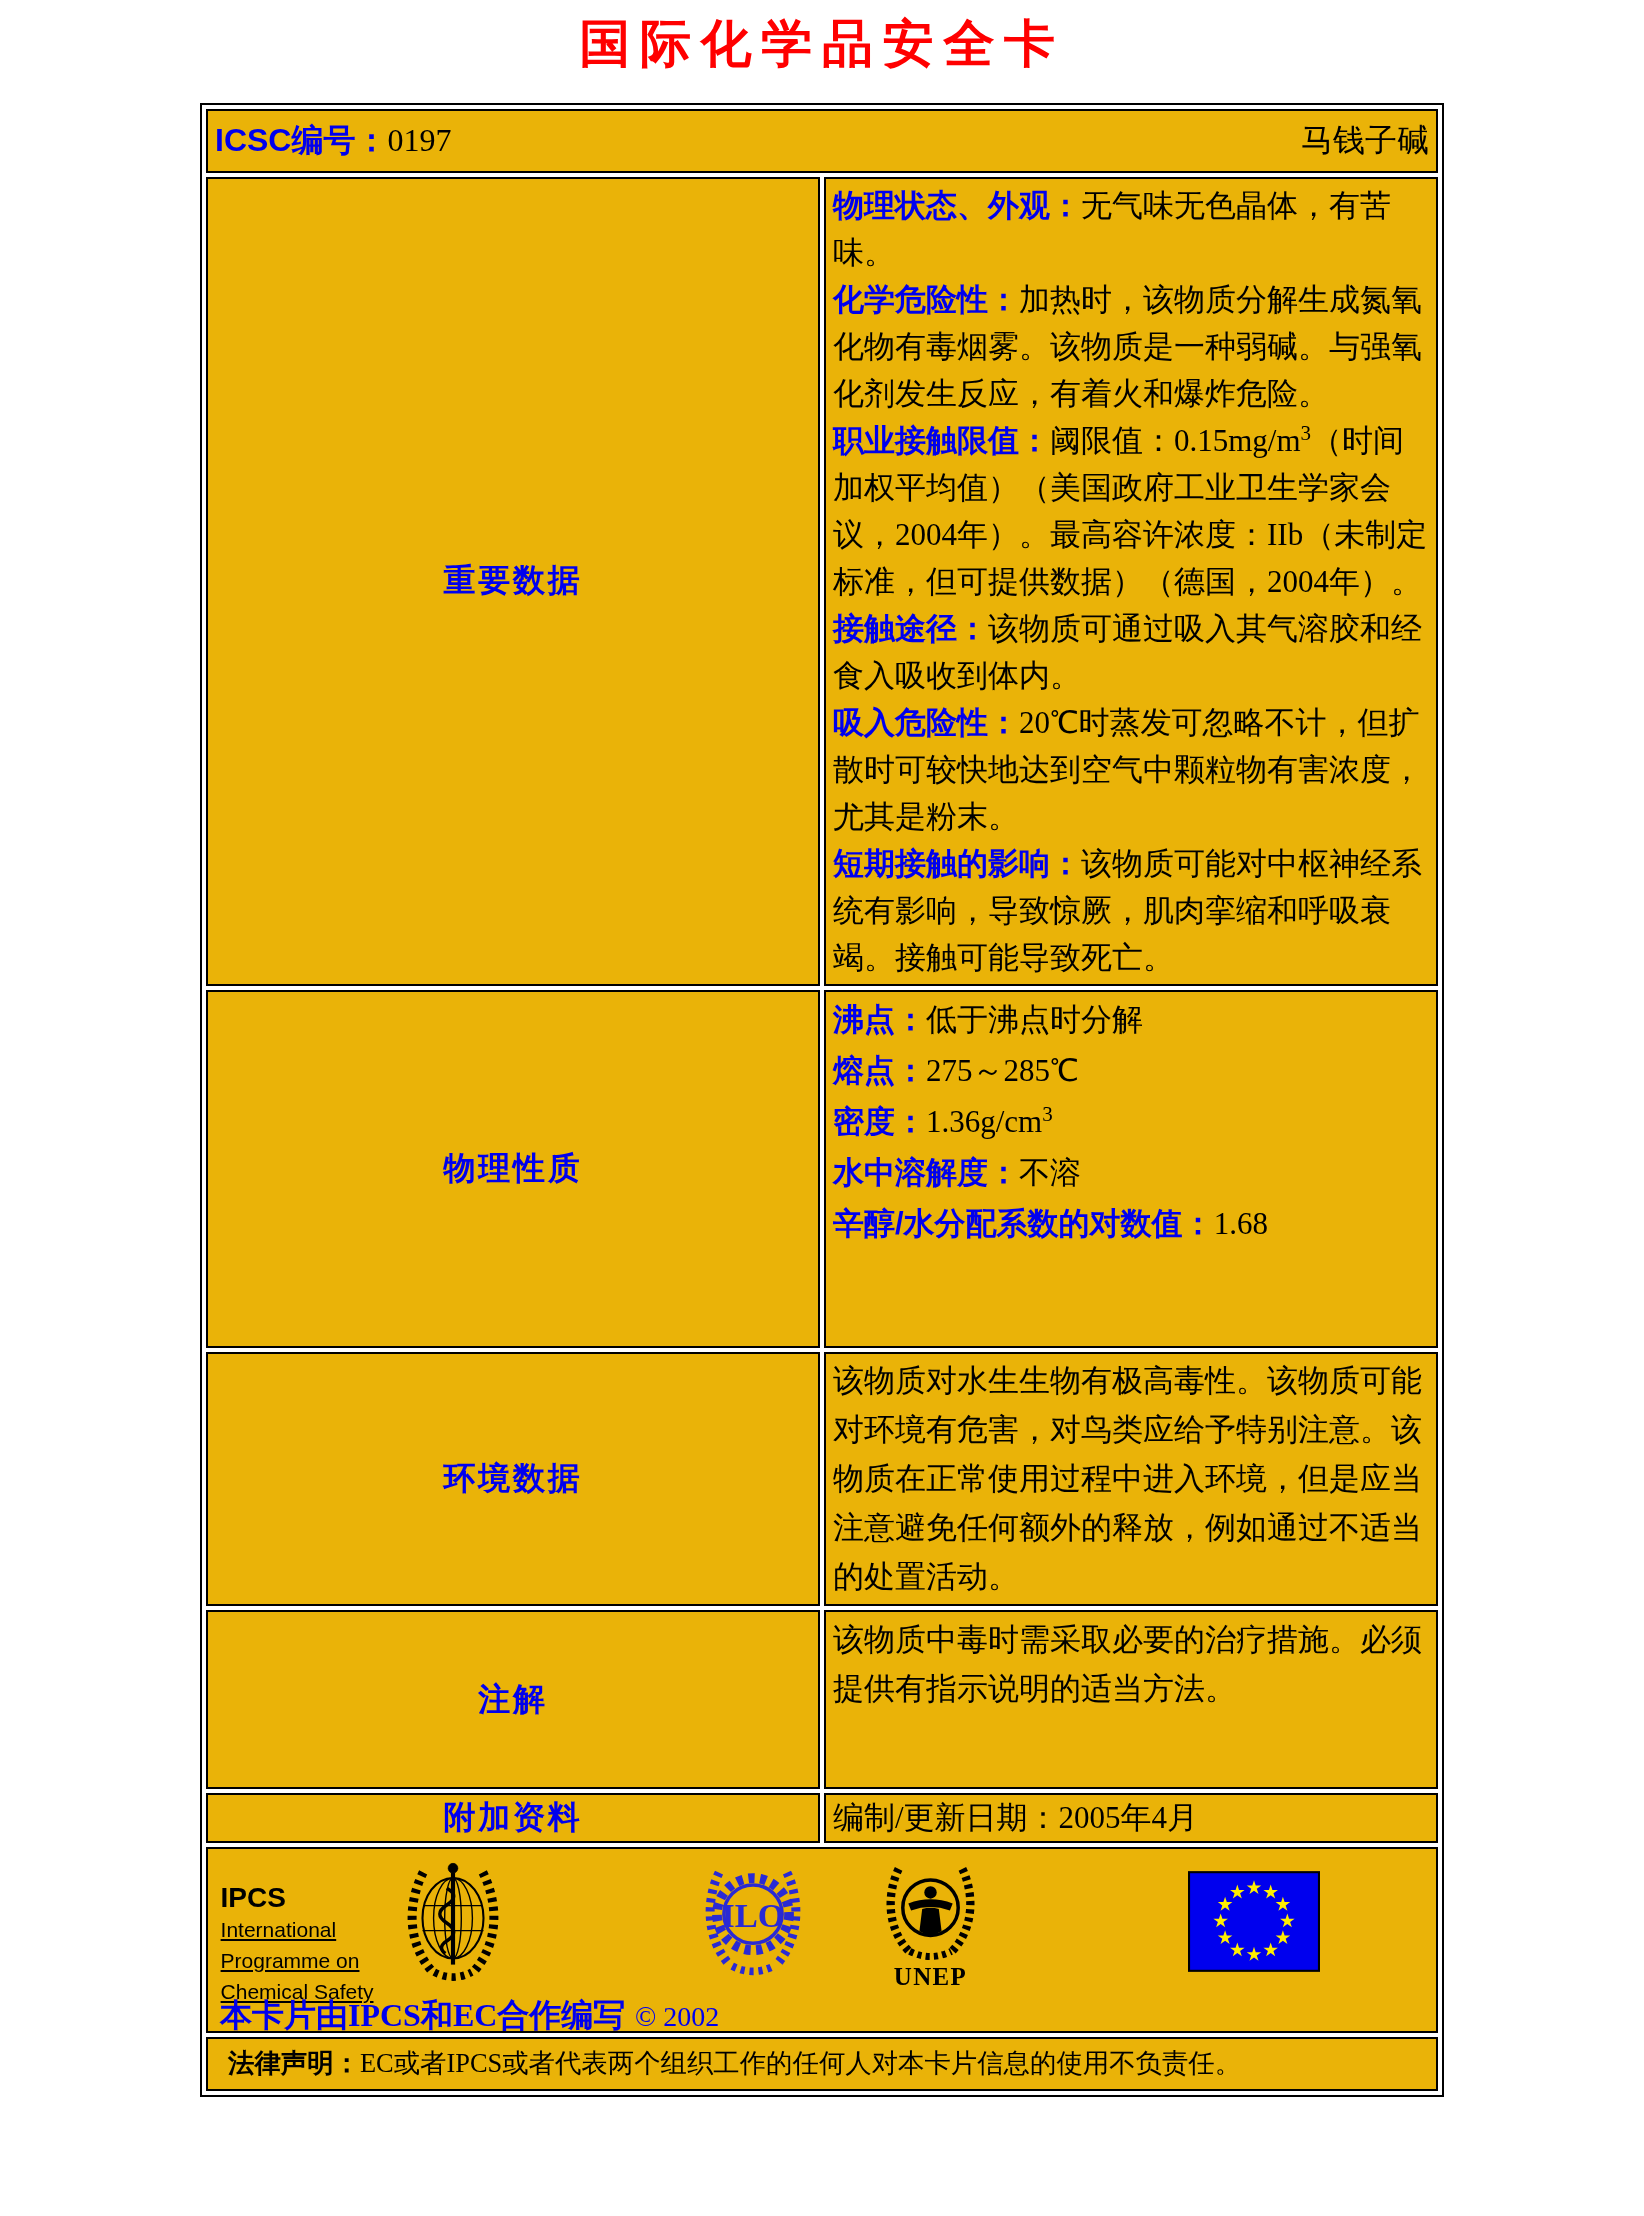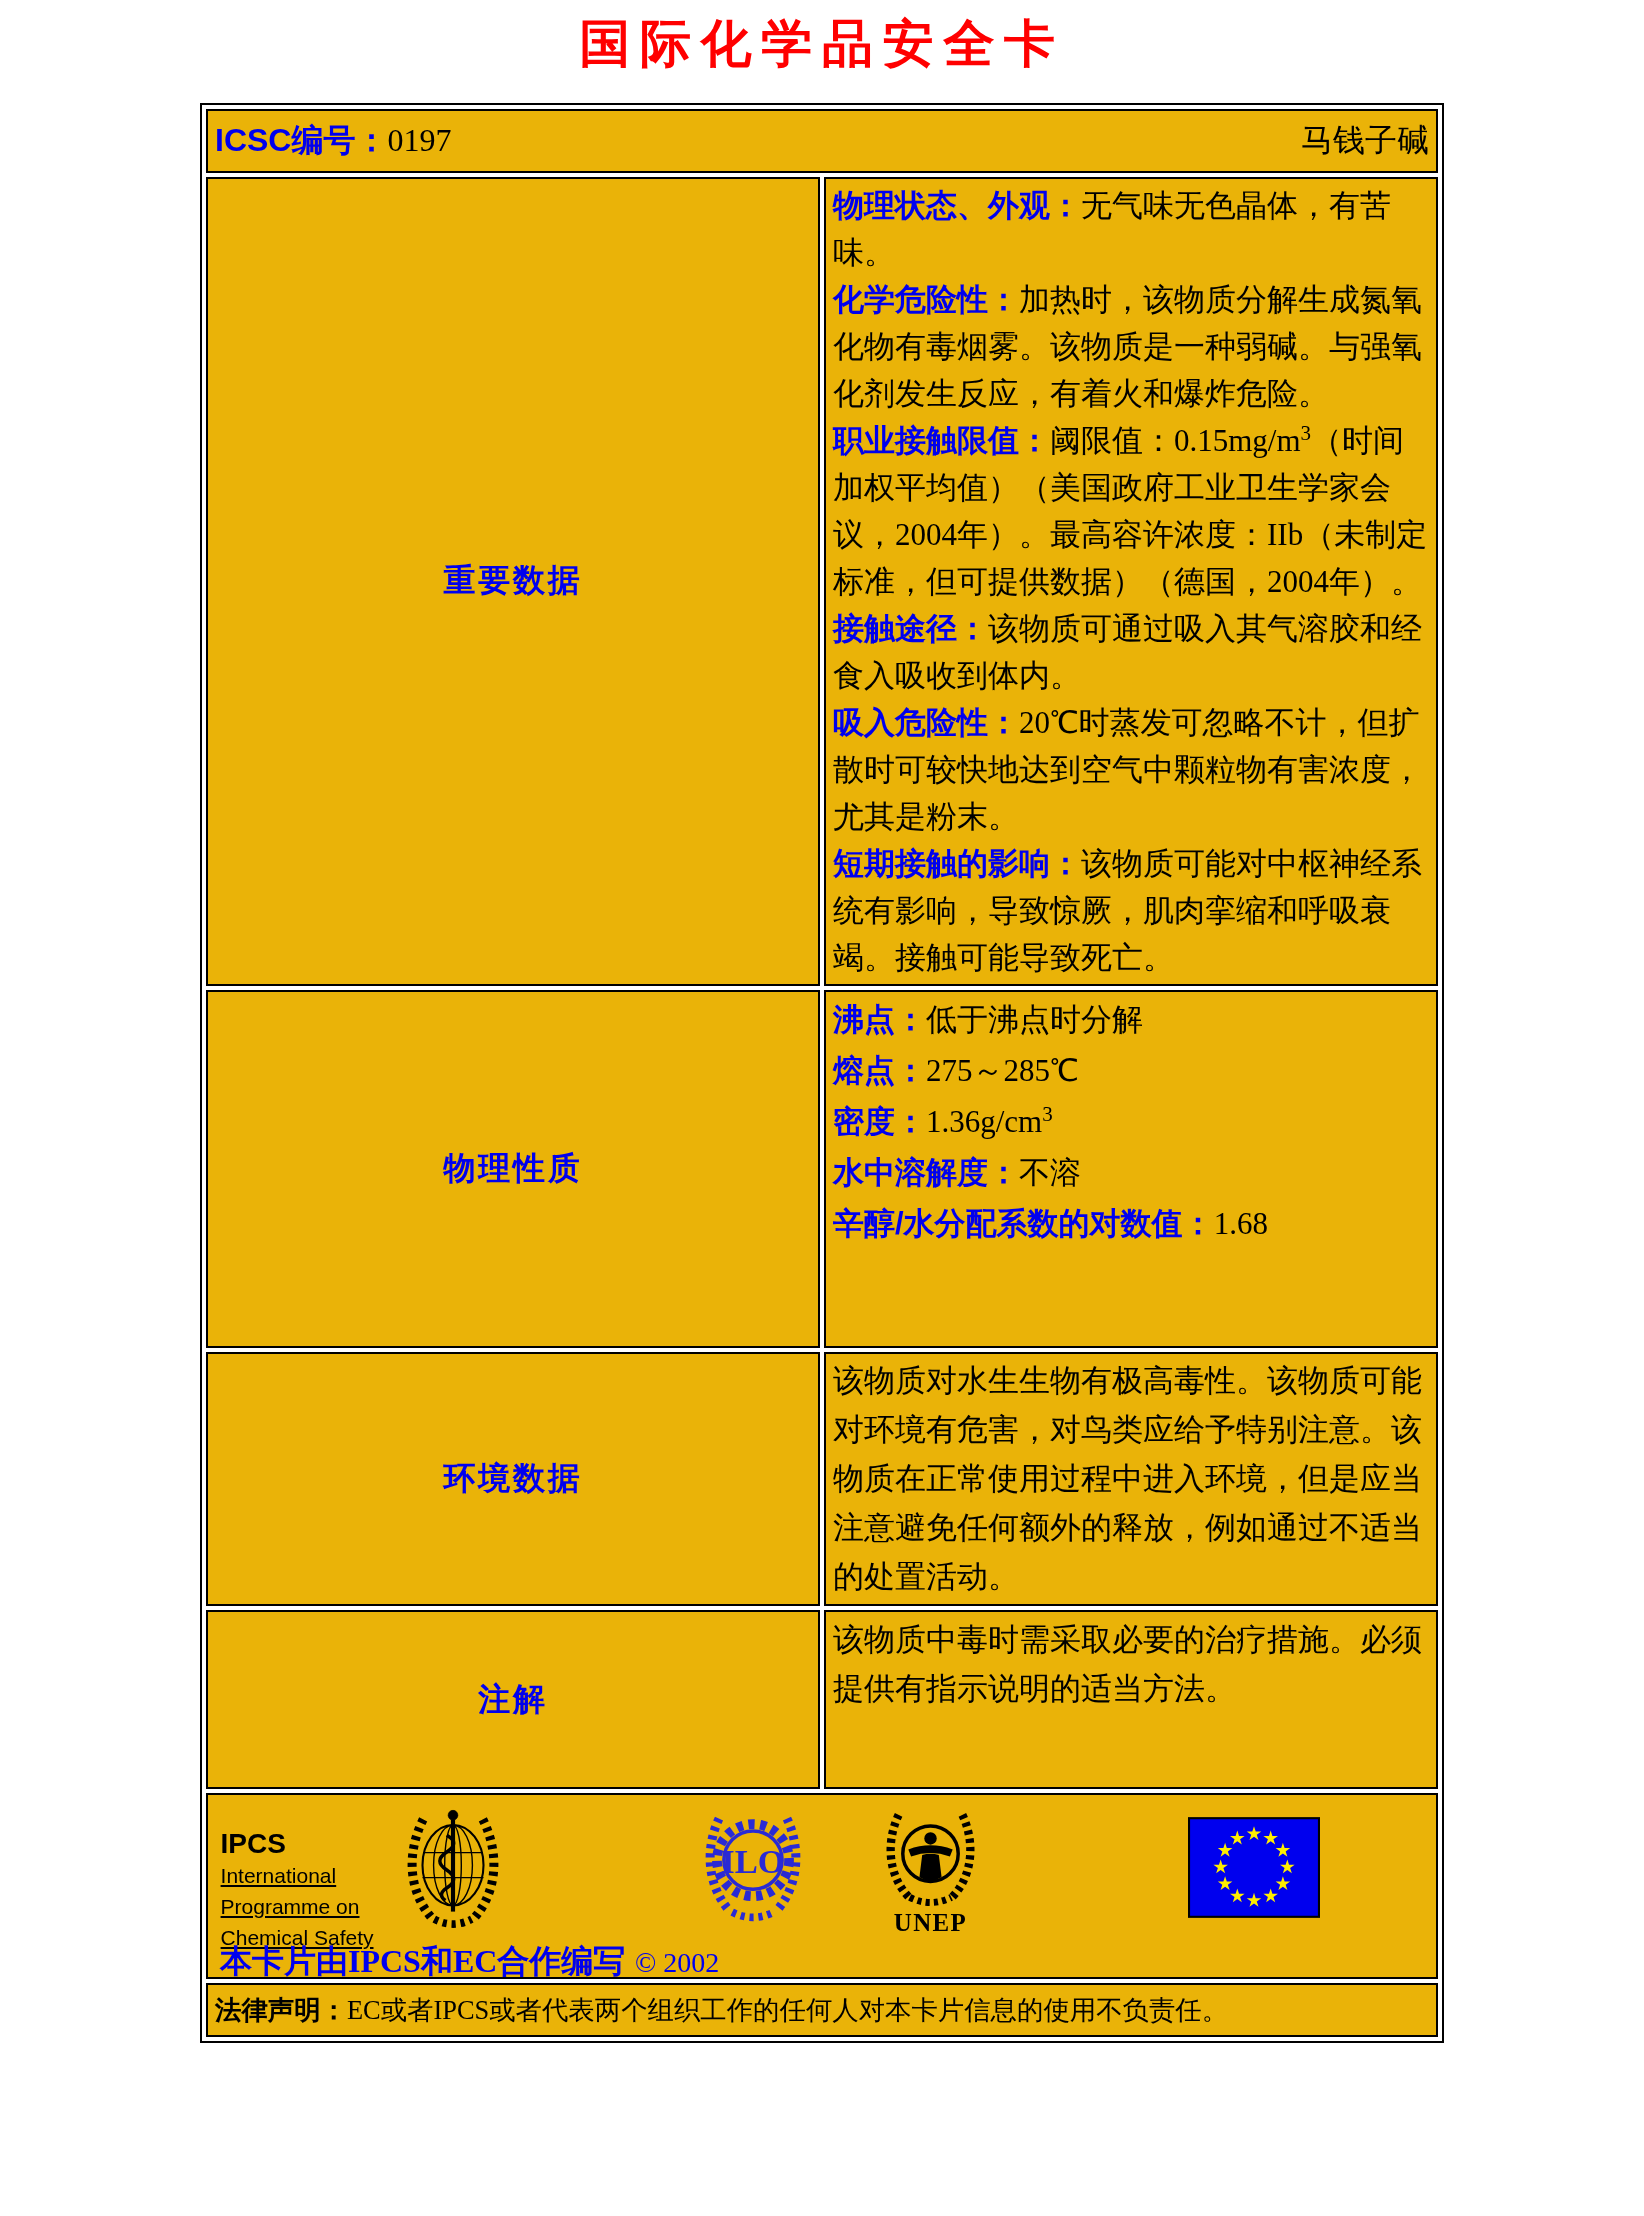--- a/index.html
+++ b/index.html
@@ -49,21 +49,21 @@
   .logo{position:absolute;}
   .who-logo{left:186px;top:5.6px;}
   .ilo-logo{left:486px;top:8.3px;}
   .unep-logo{left:667px;top:7px;}
   .eu-flag{left:973px;top:19.5px;}
   .footer-caption{position:absolute;left:5px;top:142px;width:100%;
       color:#0000ee;font-size:32px;}
   .footer-caption .cap-main{font-weight:bold;}
   .footer-caption .cap-copy{font-size:28px;margin-left:9.7px;}
 
-  .legal-flex{display:flex;align-items:center;height:100%;font-size:26.4px;line-height:33px;}
+  .legal-flex{display:flex;align-items:center;height:100%;font-size:26.4px;line-height:33px;margin-left:13px;}
   .legal-label{font-weight:bold;font-family:"Liberation Sans",sans-serif;white-space:nowrap;}
 </style>
 </head>
 <body>
 
 <div class="page-title">国际化学品安全卡</div>
 
 <table class="card">
 
   <tbody>
@@ -108,20 +108,26 @@
     </td>
   </tr>
 
   <tr>
     <td class="label-cell h-notes">注解</td>
     <td class="h-notes">
       <p class="notes-text">该物质中毒时需采取必要的治疗措施。必须提供有指示说明的适当方法。</p>
     </td>
   </tr>
 
+  <tr>
+    <td class="label-cell h-addinfo">附加资料</td>
+    <td class="h-addinfo">
+      <span class="addinfo-text">编制/更新日期：2005年4月</span>
+    </td>
+  </tr>
 
   <tr>
     <td colspan="2" class="h-logos">
       <div class="logos-wrap">
         <div class="ipcs-block">
           <div class="ipcs-title">IPCS</div>
           <div class="ipcs-line">International</div>
           <div class="ipcs-line">Programme on</div>
           <div class="ipcs-line">Chemical Safety</div>
         </div>

